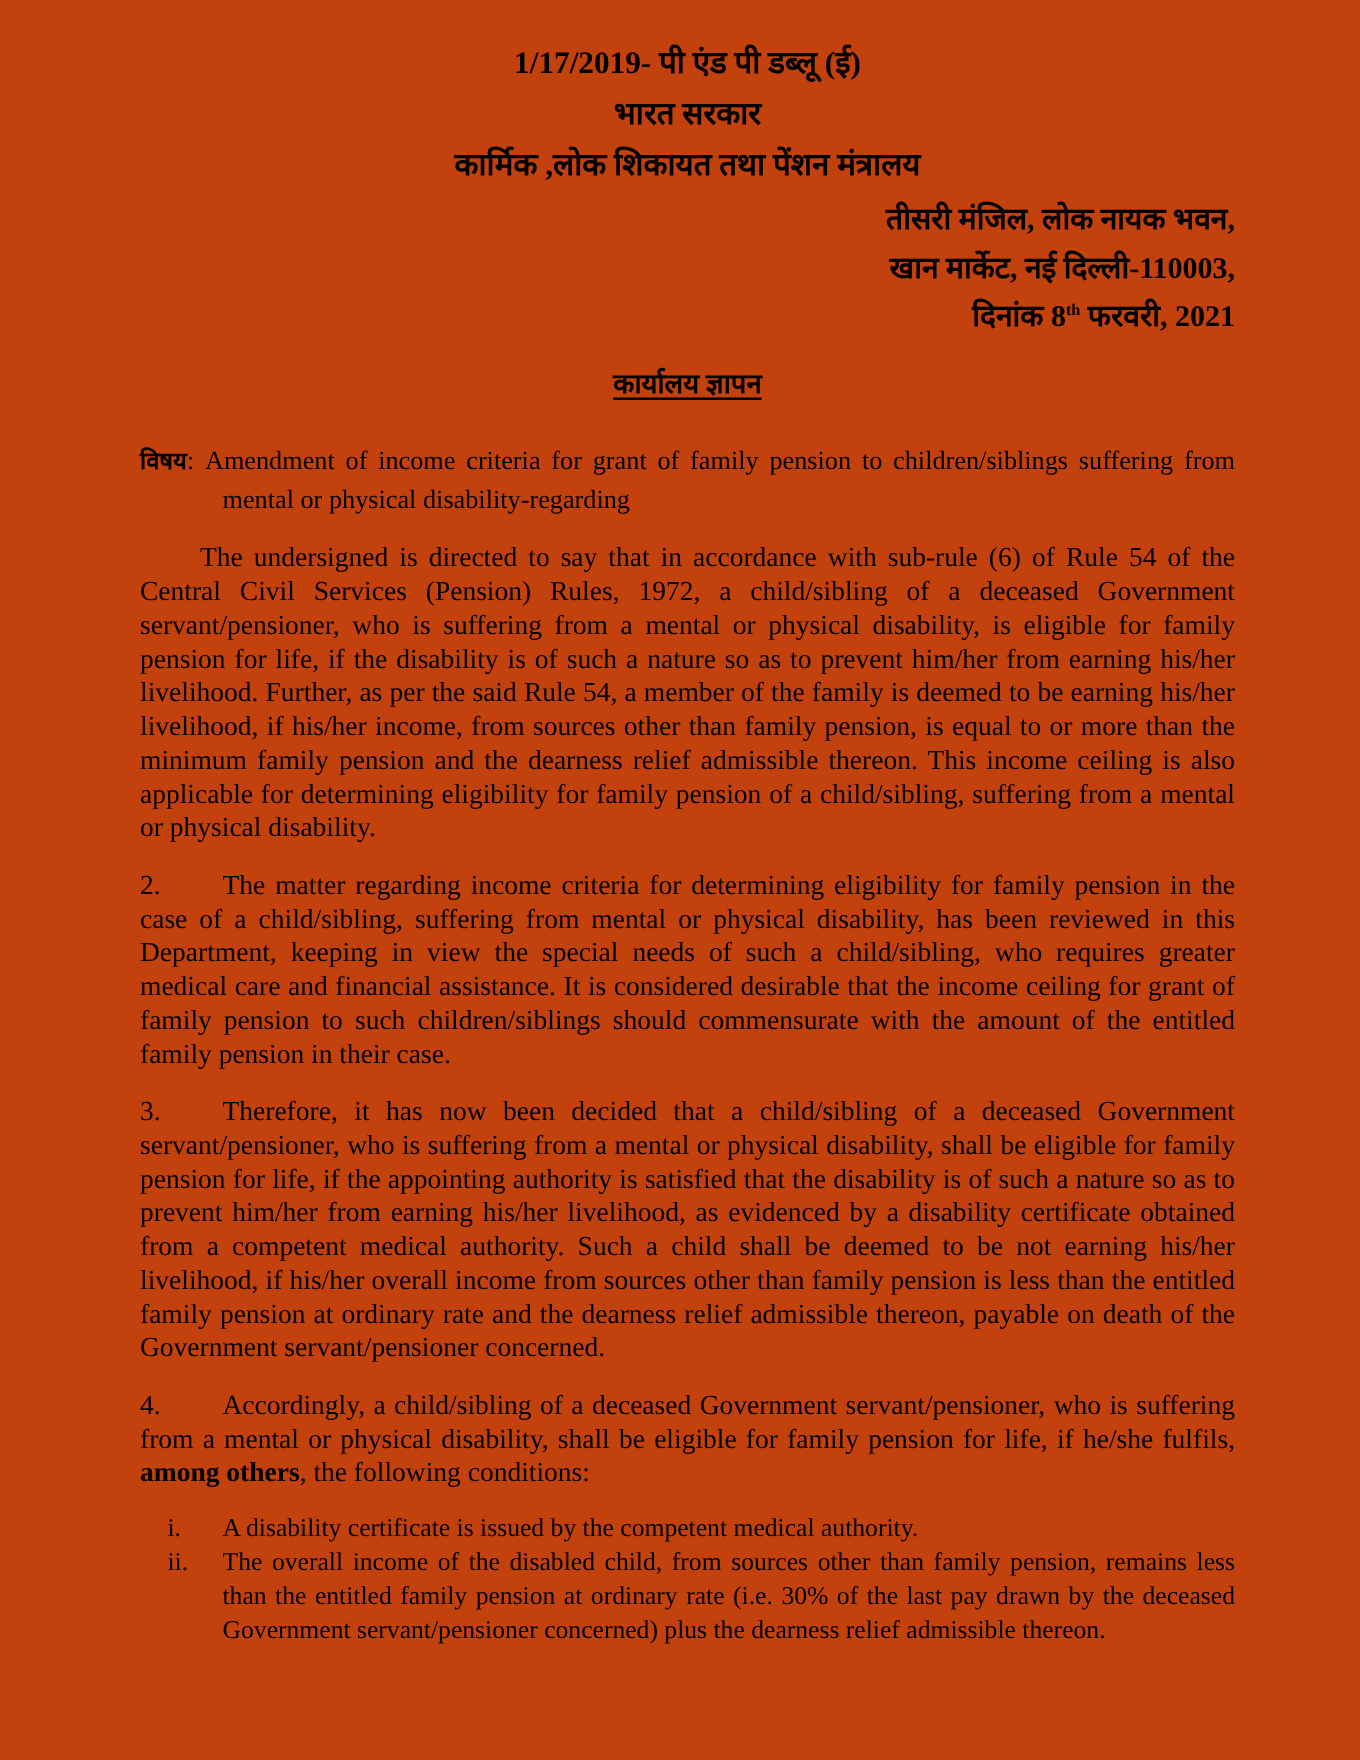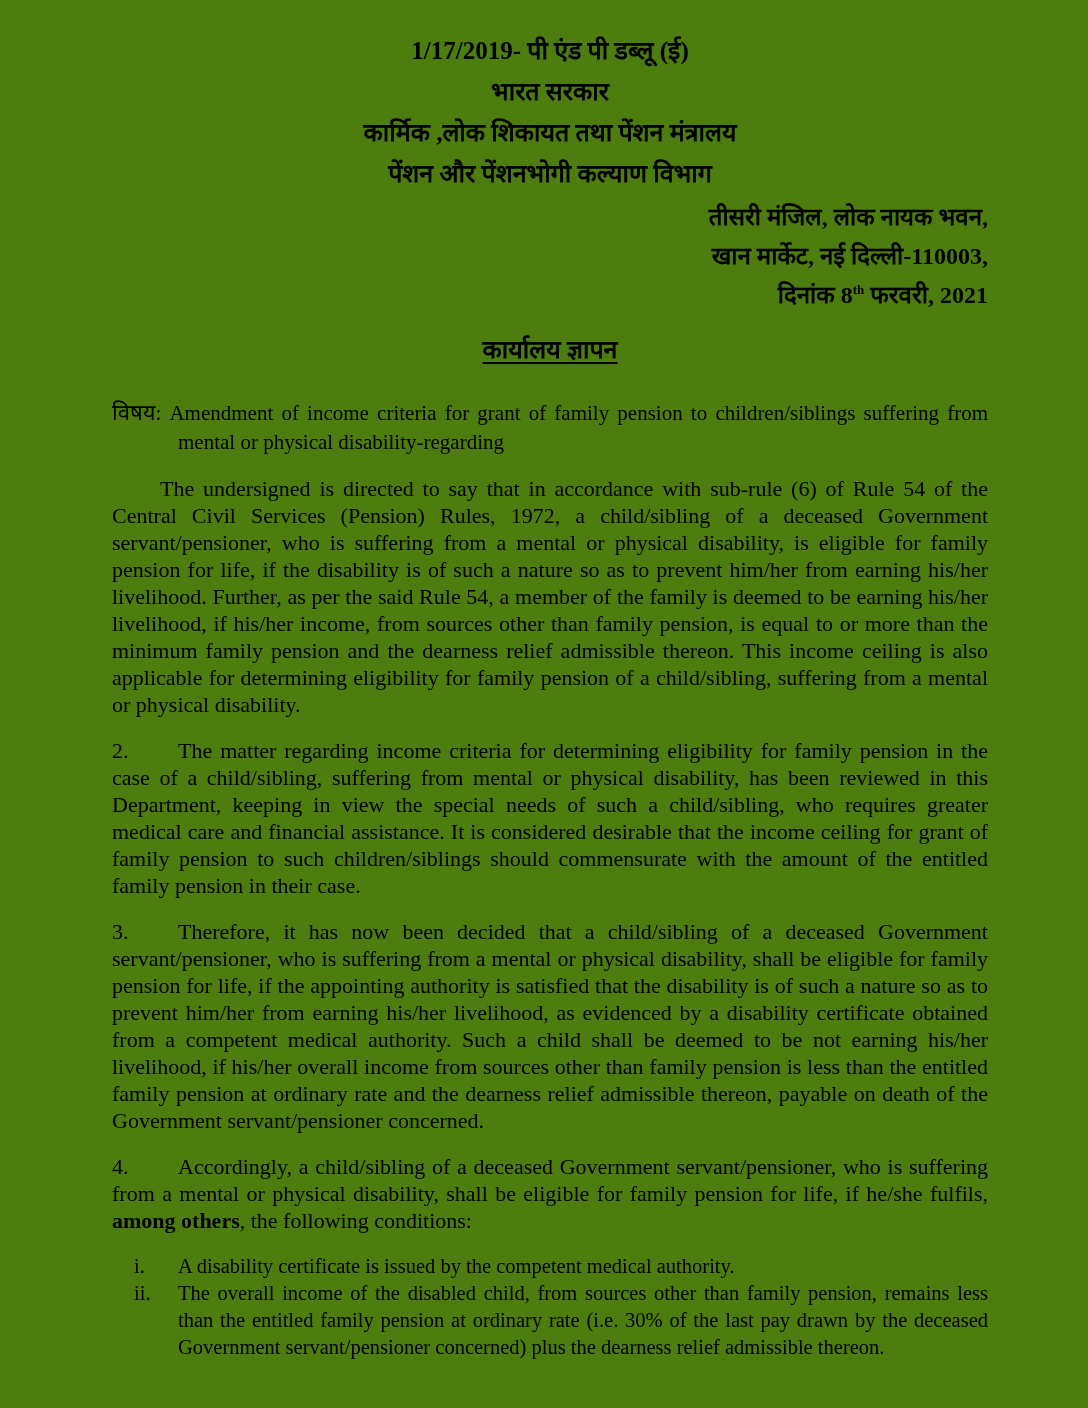--- a/index.html
+++ b/index.html
@@ -5,21 +5,21 @@
   html, body {
     margin: 0;
     padding: 0;
     background: #ffffff;
   }
   .page {
     position: relative;
     width: 1088px;
     height: 1408px;
     box-sizing: border-box;
-    background: #4d7c0f;
+    background: #c2410c;
     color: #000000;
     padding: 30px 100px 30px 112px;
     font-family: "Liberation Serif", "DejaVu Serif", serif;
     overflow: hidden;
   }
   .hindi {
     font-weight: bold;
   }
   .header {
     text-align: center;
@@ -34,38 +34,38 @@
     line-height: 39px;
     margin-top: 4px;
   }
   .address-block sup {
     font-size: 13px;
     line-height: 0;
   }
   .doc-title {
     text-align: center;
     font-weight: bold;
-    font-size: 25px;
+    font-size: 22px;
     margin-top: 16px;
   }
   .doc-title .underlined {
     text-decoration: underline;
     text-underline-offset: 4px;
   }
   .subject {
     margin-top: 34px;
     font-size: 21px;
     line-height: 28.5px;
     padding-left: 66px;
     text-indent: -66px;
     text-align: justify;
   }
   .subject .subject-label {
-    font-weight: normal;
-    font-size: 22px;
+    font-weight: bold;
+    font-size: 19px;
   }
   .body-para {
     font-size: 22px;
     line-height: 27px;
     text-align: justify;
     margin-top: 19px;
   }
   .p-first {
     text-indent: 48px;
   }
@@ -95,21 +95,20 @@
 </style>
 </head>
 <body>
 
 <div class="page">
 
   <div class="header">
     <div class="hindi">1/17/2019- पी एंड पी डब्लू (ई)</div>
     <div class="hindi">भारत सरकार</div>
     <div class="hindi">कार्मिक ,लोक शिकायत तथा पेंशन मंत्रालय</div>
-    <div class="hindi">पेंशन और पेंशनभोगी कल्याण विभाग</div>
   </div>
 
   <div class="address-block">
     <div class="hindi">तीसरी मंजिल, लोक नायक भवन,</div>
     <div class="hindi">खान मार्केट, नई दिल्ली-110003,</div>
     <div class="hindi"><span>दिनांक 8</span><sup>th</sup><span> फरवरी, 2021</span></div>
   </div>
 
   <div class="doc-title">
     <span class="underlined hindi">कार्यालय ज्ञापन</span>

